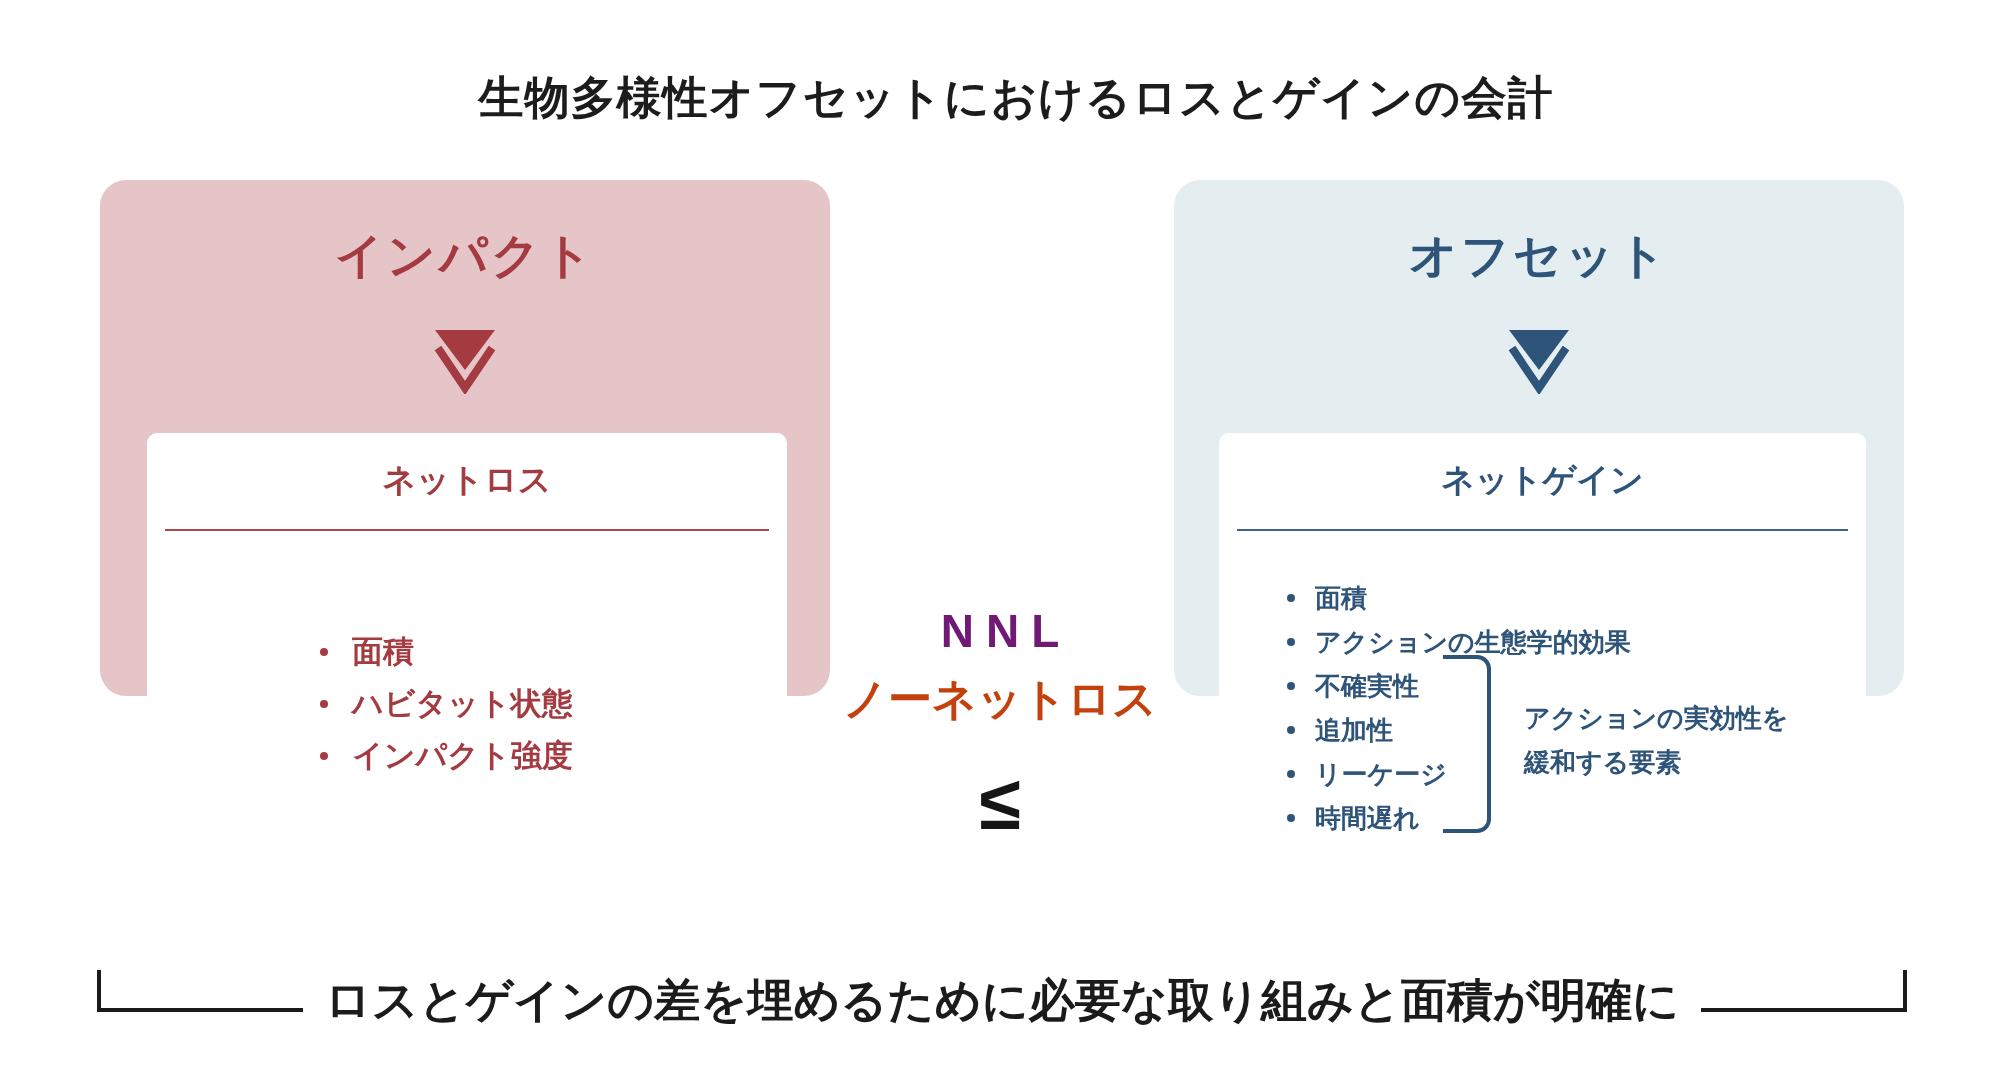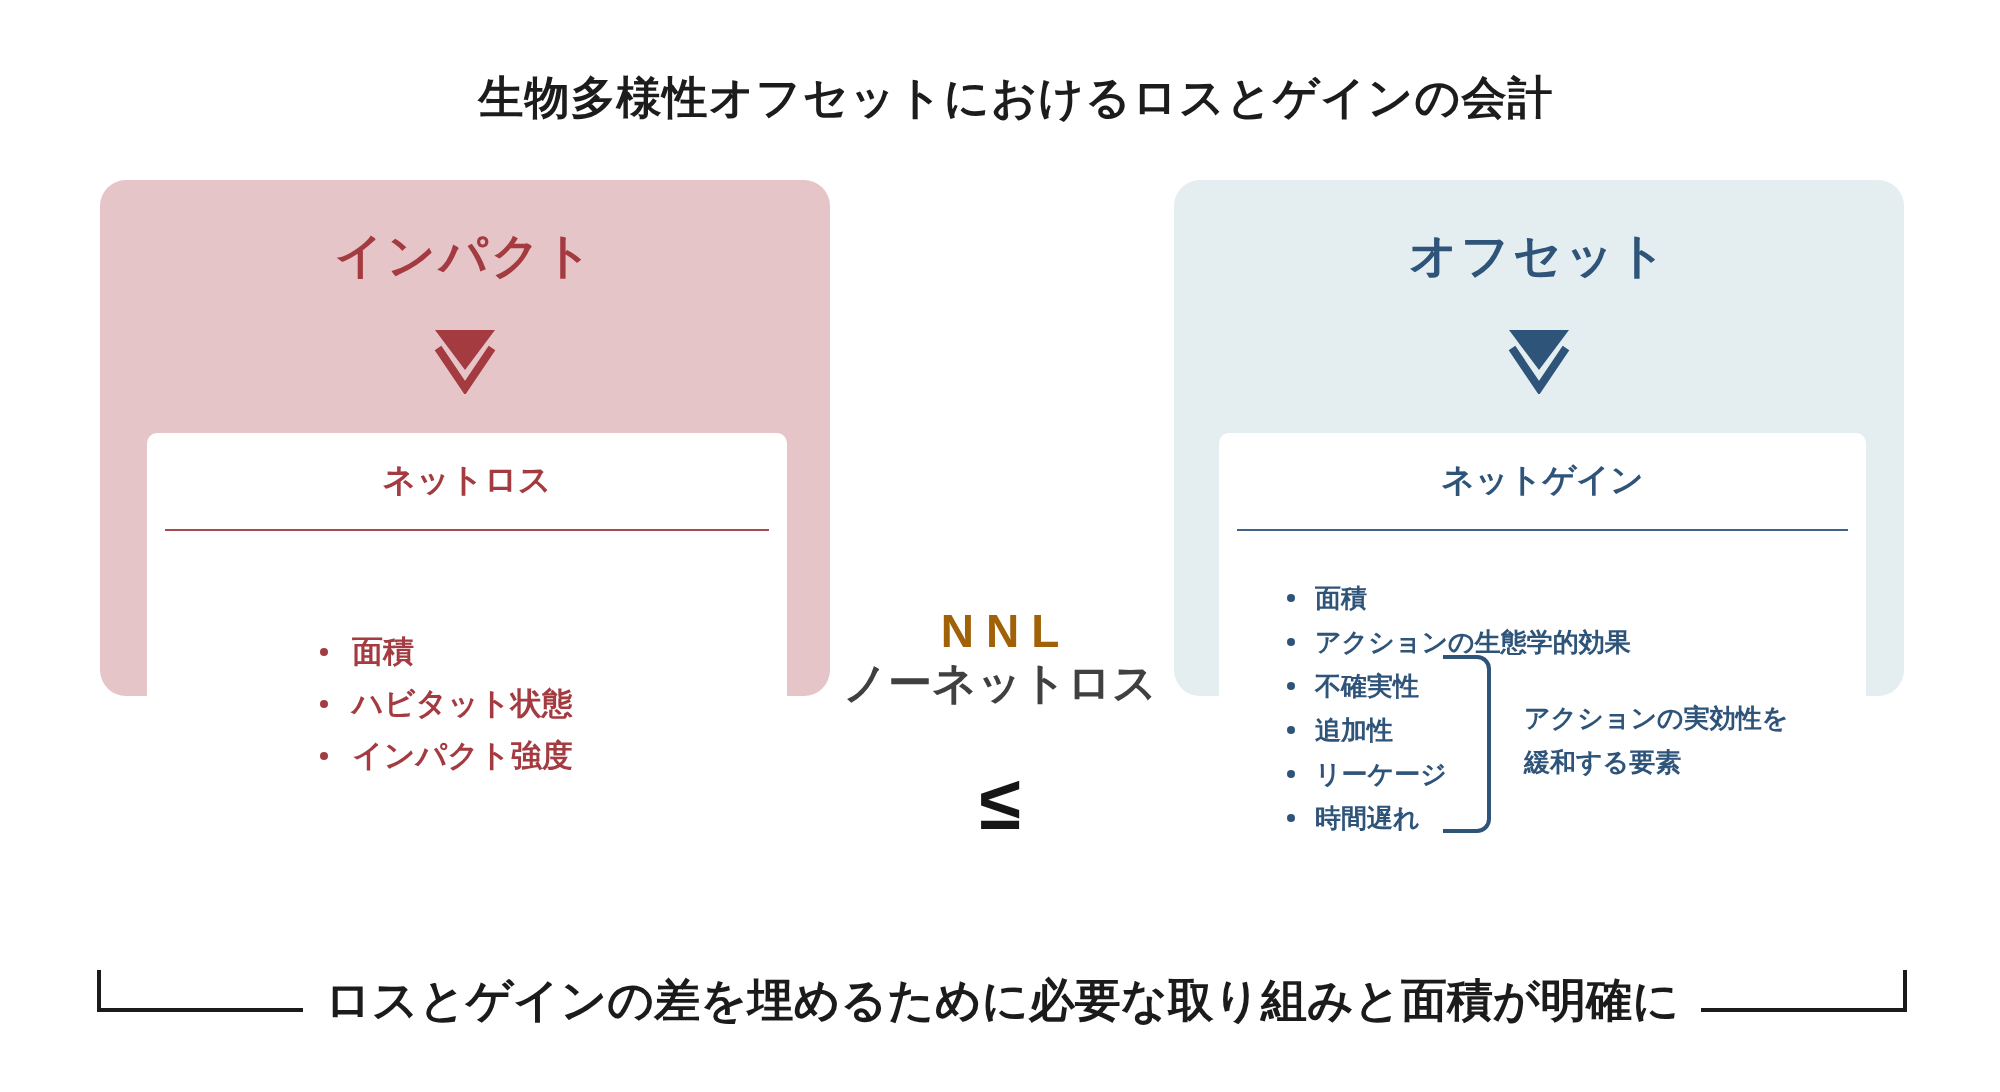--- a/index.html
+++ b/index.html
@@ -62,25 +62,25 @@
   }
   .bracket-label {
     position:absolute; left:305px; top:263px;
     font-size:26px; font-weight:700; line-height:44px; white-space:nowrap;
   }
 
   
   .nnl-abbr {
     position:absolute; top:604px; left:830px; width:340px; text-align:center;
     font-size:46px; font-weight:600; letter-spacing:12px; text-indent:12px;
-    line-height:54px; color:#a16207;
+    line-height:54px; color:#701a75;
   }
   .nnl-label {
-    position:absolute; top:656px; left:830px; width:340px; text-align:center;
-    font-size:44px; font-weight:600; line-height:54px; color:#404040; white-space:nowrap;
+    position:absolute; top:672px; left:830px; width:340px; text-align:center;
+    font-size:44px; font-weight:600; line-height:54px; color:#c2410c; white-space:nowrap;
   }
   .nnl-operator {
     position:absolute; top:760px; left:830px; width:340px; text-align:center;
     font-size:76px; font-weight:600; line-height:86px; color:#161616;
   }
 
   
   .footer {
     position:absolute; left:97px; top:968px; width:1810px; height:44px;
     display:flex; align-items:flex-end;

